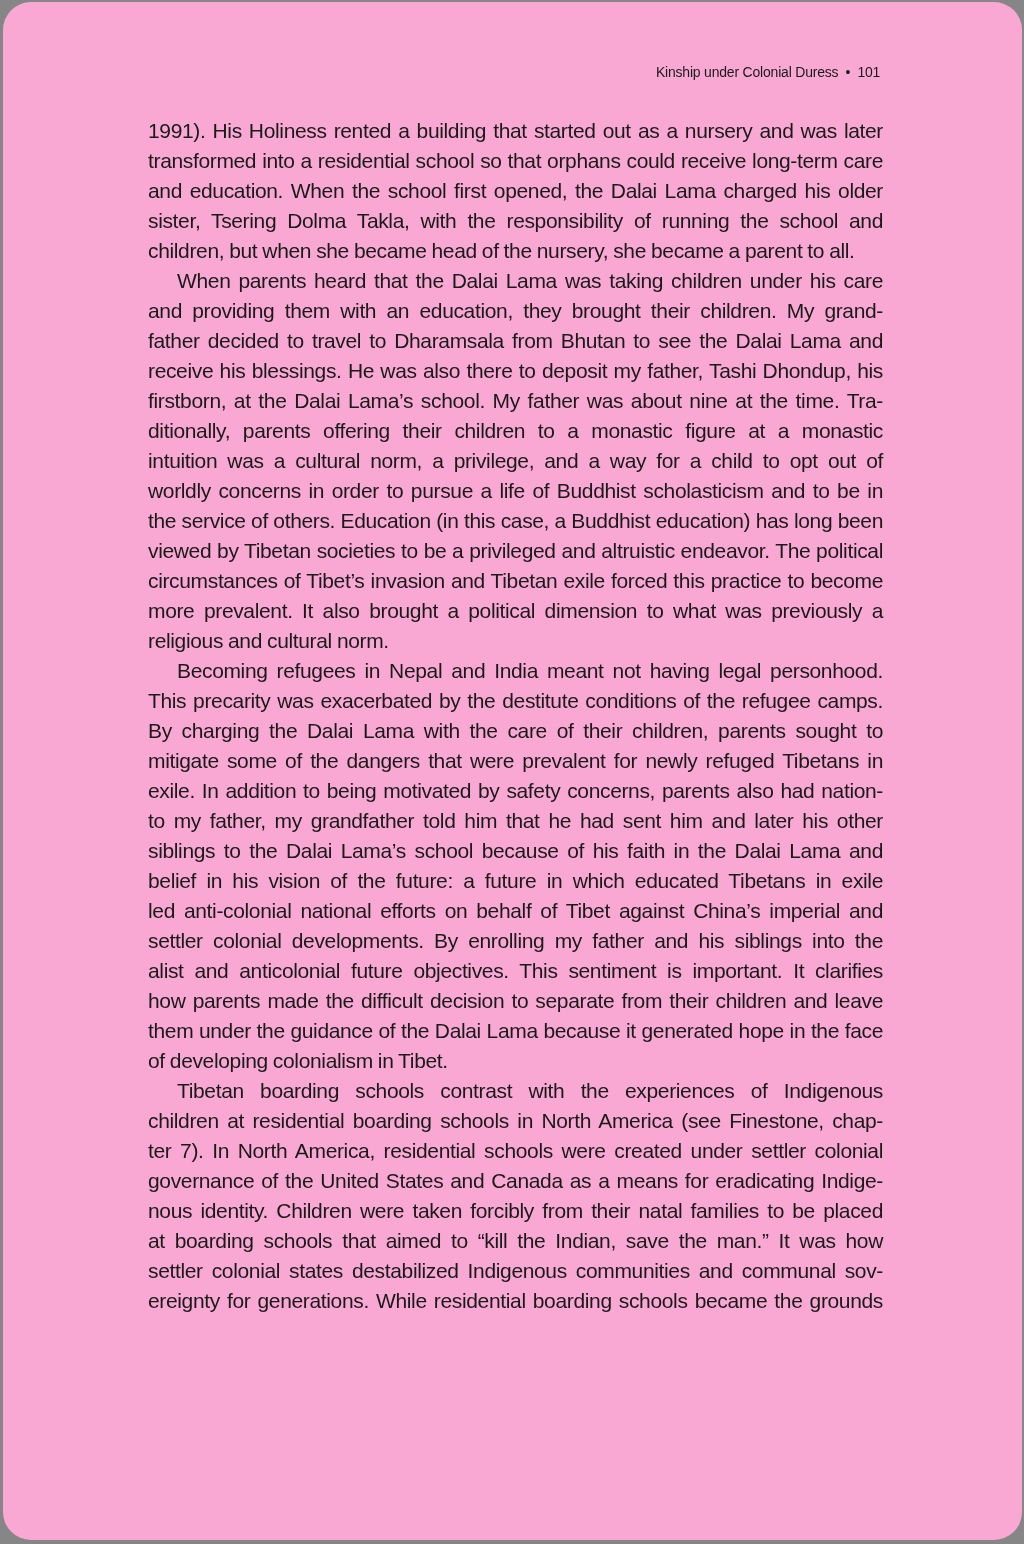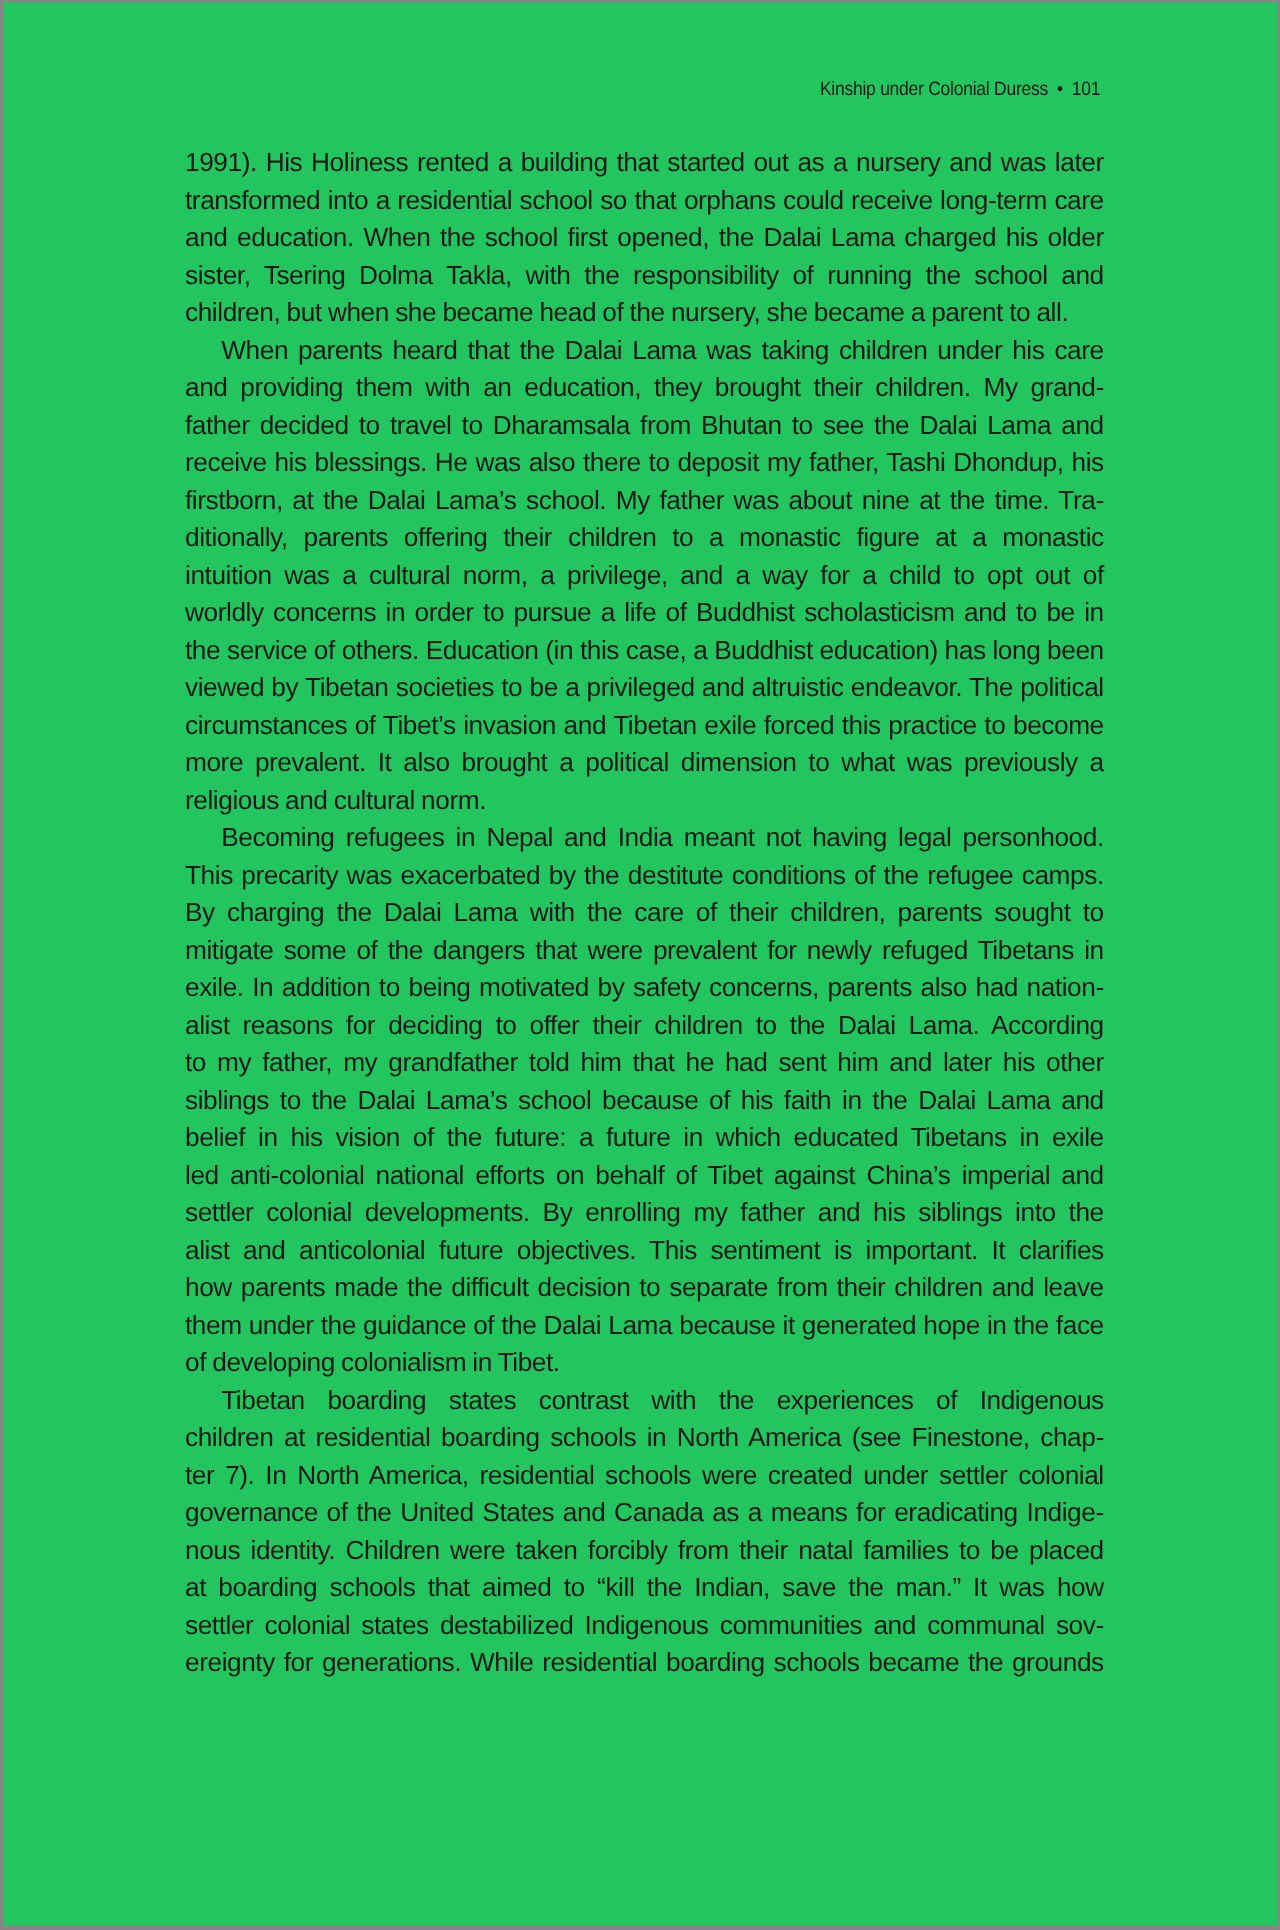--- a/index.html
+++ b/index.html
@@ -12,21 +12,22 @@
       height: 1544px;
       position: relative;
       overflow: hidden;
     }
     .page {
       position: absolute;
       left: 3px;
       top: 2px;
       width: 1019px;
       height: 1538px;
-      background: #22c55e;
+      background: #f9a8d4;
+      border-radius: 28px;
     }
     .running-head {
       position: absolute;
       top: 61px;
       right: 142px;
       font-family: "Liberation Sans", sans-serif;
       font-size: 15.5px;
       color: #1a1a1a;
       letter-spacing: -0.2px;
       transform: scaleX(0.9);
@@ -97,33 +98,32 @@
         <span class="line">circumstances of Tibet’s invasion and Tibetan exile forced this practice to become</span>
         <span class="line">more prevalent. It also brought a political dimension to what was previously a</span>
         <span class="line last">religious and cultural norm.</span>
       </p>
       <p>
         <span class="line first-indent">Becoming refugees in Nepal and India meant not having legal personhood.</span>
         <span class="line">This precarity was exacerbated by the destitute conditions of the refugee camps.</span>
         <span class="line">By charging the Dalai Lama with the care of their children, parents sought to</span>
         <span class="line">mitigate some of the dangers that were prevalent for newly refuged Tibetans in</span>
         <span class="line">exile. In addition to being motivated by safety concerns, parents also had nation-</span>
-        <span class="line">alist reasons for deciding to offer their children to the Dalai Lama. According</span>
         <span class="line">to my father, my grandfather told him that he had sent him and later his other</span>
         <span class="line">siblings to the Dalai Lama’s school because of his faith in the Dalai Lama and</span>
         <span class="line">belief in his vision of the future: a future in which educated Tibetans in exile</span>
         <span class="line">led anti-colonial national efforts on behalf of Tibet against China’s imperial and</span>
         <span class="line">settler colonial developments. By enrolling my father and his siblings into the</span>
         <span class="line">alist and anticolonial future objectives. This sentiment is important. It clarifies</span>
         <span class="line">how parents made the difficult decision to separate from their children and leave</span>
         <span class="line">them under the guidance of the Dalai Lama because it generated hope in the face</span>
         <span class="line last">of developing colonialism in Tibet.</span>
       </p>
       <p>
-        <span class="line first-indent">Tibetan boarding states contrast with the experiences of Indigenous</span>
+        <span class="line first-indent">Tibetan boarding schools contrast with the experiences of Indigenous</span>
         <span class="line">children at residential boarding schools in North America (see Finestone, chap-</span>
         <span class="line">ter 7). In North America, residential schools were created under settler colonial</span>
         <span class="line">governance of the United States and Canada as a means for eradicating Indige-</span>
         <span class="line">nous identity. Children were taken forcibly from their natal families to be placed</span>
         <span class="line">at boarding schools that aimed to “kill the Indian, save the man.” It was how</span>
         <span class="line">settler colonial states destabilized Indigenous communities and communal sov-</span>
         <span class="line">ereignty for generations. While residential boarding schools became the grounds</span>
       </p>
     </div>
 </div>

